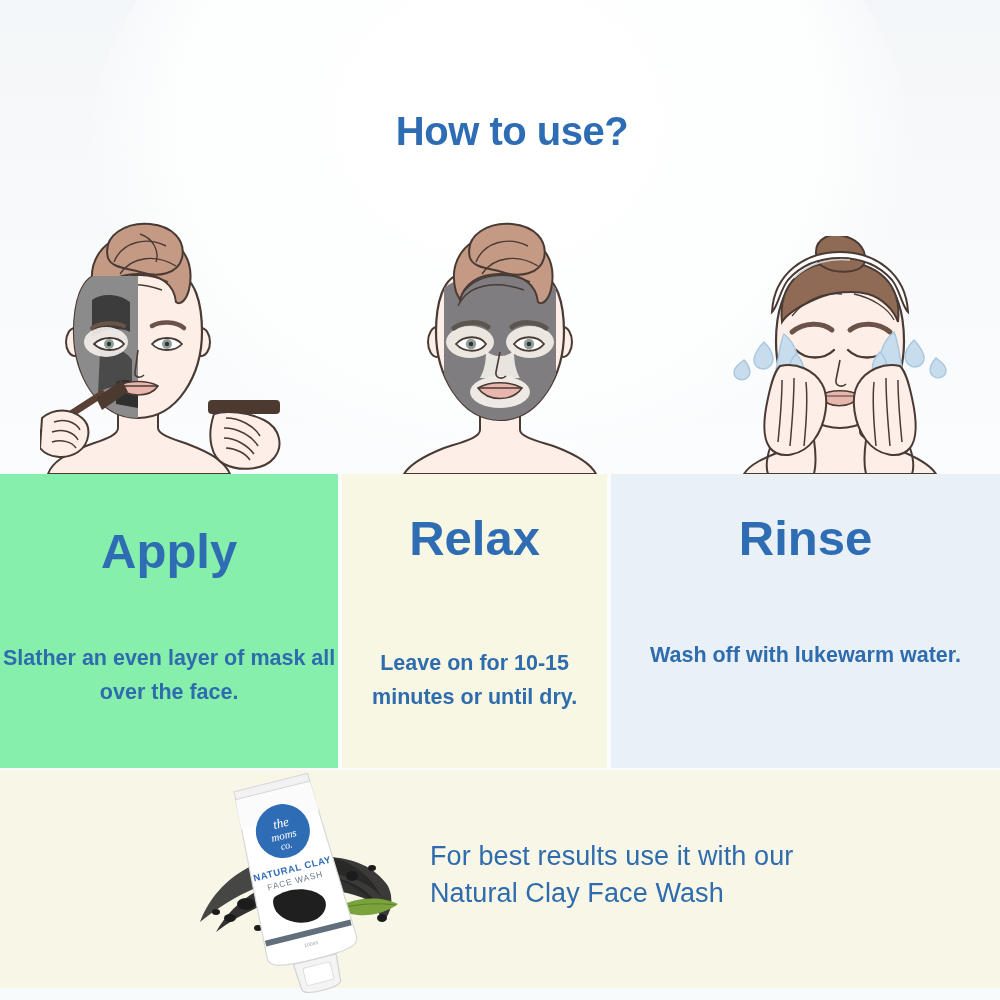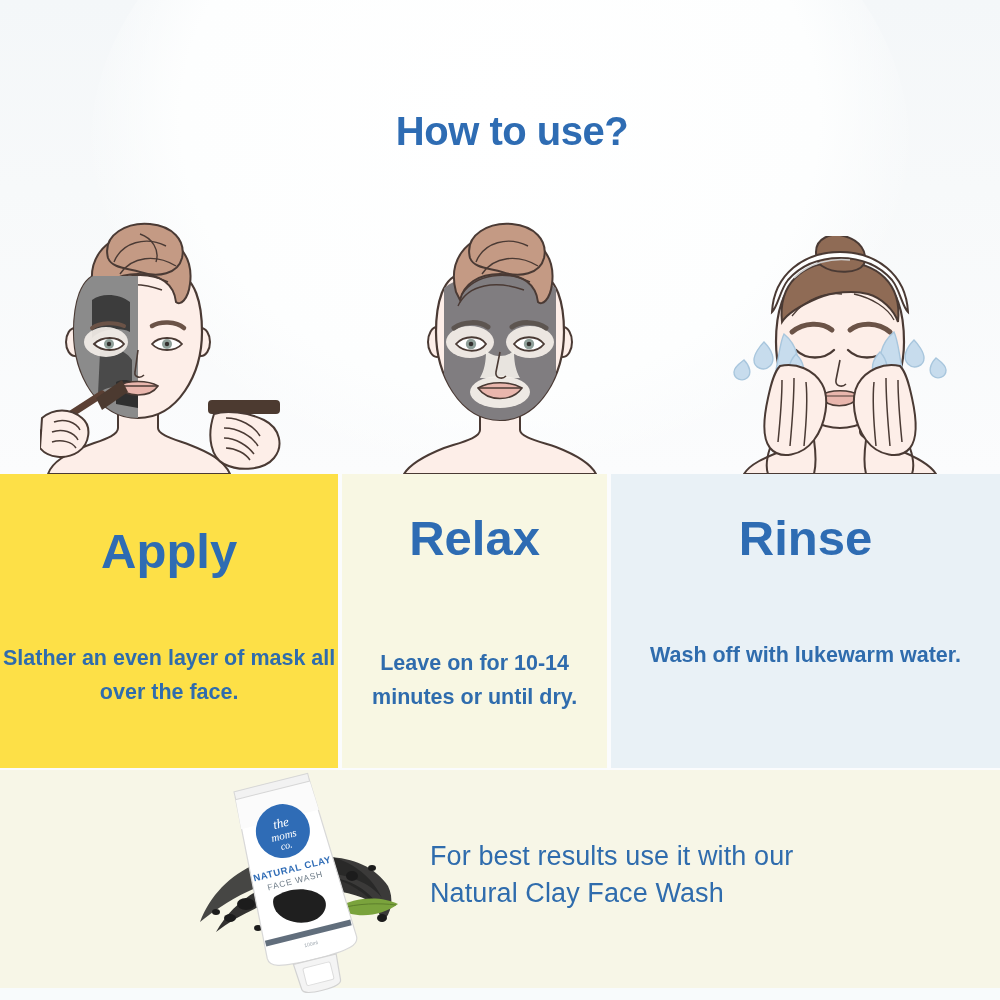--- a/index.html
+++ b/index.html
@@ -15,21 +15,21 @@
         background:linear-gradient(180deg,#f4f7f9 0%,#f7f9fa 40%,#fbfcfd 100%);overflow:hidden;}
   .hero-dome{position:absolute;left:50%;top:-170px;transform:translateX(-50%);
         width:820px;height:640px;border-radius:50%;
         background:radial-gradient(ellipse at 50% 45%,#ffffff 0%,#fdfefe 55%,rgba(255,255,255,0) 72%);}
   .page-title{position:absolute;left:12px;top:84px;width:1000px;text-align:center;
         font-size:40px;font-weight:700;color:#2e6cb3;letter-spacing:-0.5px;line-height:1;}
 
   
   .panels{position:absolute;left:0;top:474px;width:1000px;height:294px;display:flex;}
   .panel{position:relative;height:294px;}
-  .p1{width:332px;background:#fde047;padding-left:8px;}
+  .p1{width:332px;background:#86efac;padding-left:8px;}
   .p-gap{width:4px;background:#fbfcfd;}
   .p2{width:266px;background:#f8f7e3;}
   .p3{width:380px;background:#e9f1f6;padding-left:11px;}
   .panel-head{position:absolute;left:0;width:100%;text-align:center;
         font-size:49px;font-weight:700;color:#2e6cb3;line-height:1;}
   .p1 .panel-head{top:53px;}
   .p2 .panel-head{top:40px;}
   .p3 .panel-head{top:40px;}
   .panel-body{position:absolute;left:0;width:100%;text-align:center;
         font-size:21.5px;font-weight:600;color:#2f6cad;line-height:34px;margin-top:32px;}
@@ -245,21 +245,21 @@
   </div>
 
   <div class="panels">
     <div class="panel p1">
       <div class="panel-head">Apply</div>
       <div class="panel-body">Slather an even layer of mask all over the face.</div>
     </div>
     <div class="p-gap"></div>
     <div class="panel p2">
       <div class="panel-head">Relax</div>
-      <div class="panel-body">Leave on for 10-14 minutes or until dry.</div>
+      <div class="panel-body">Leave on for 10-15 minutes or until dry.</div>
     </div>
     <div class="p-gap"></div>
     <div class="panel p3">
       <div class="panel-head">Rinse</div>
       <div class="panel-body">Wash off with lukewarm water.</div>
     </div>
   </div>
 
   <div class="bottom"></div>
   <div class="bottom-foot"></div>

